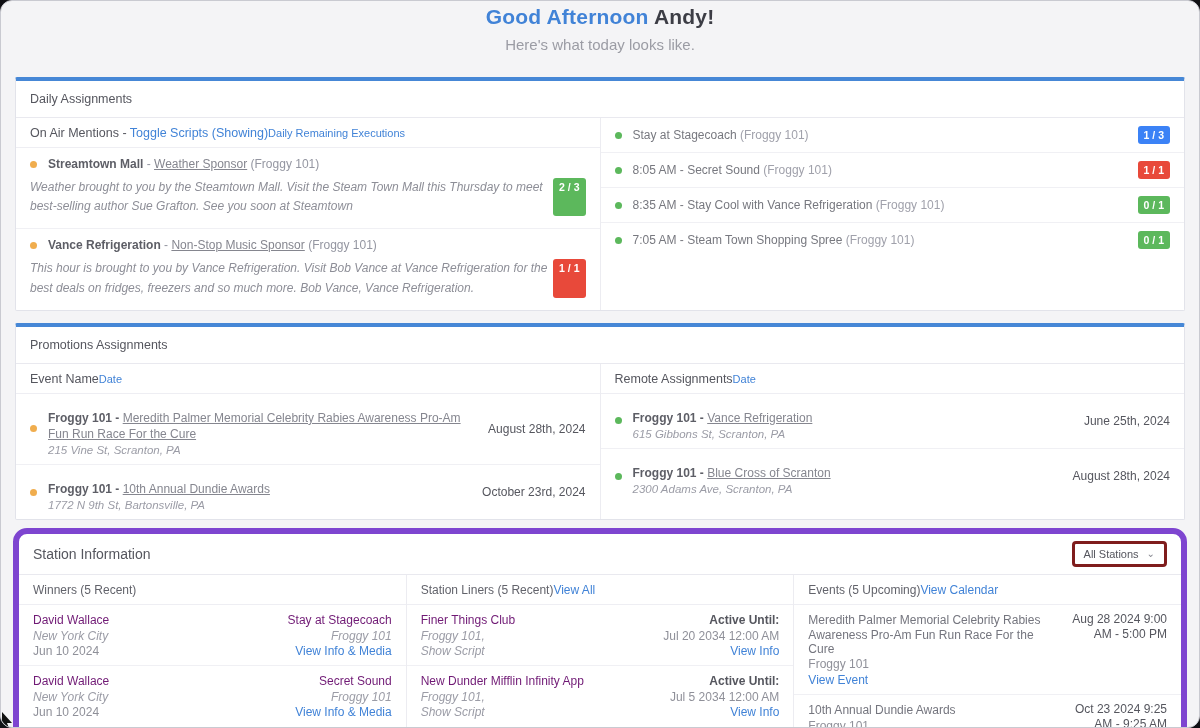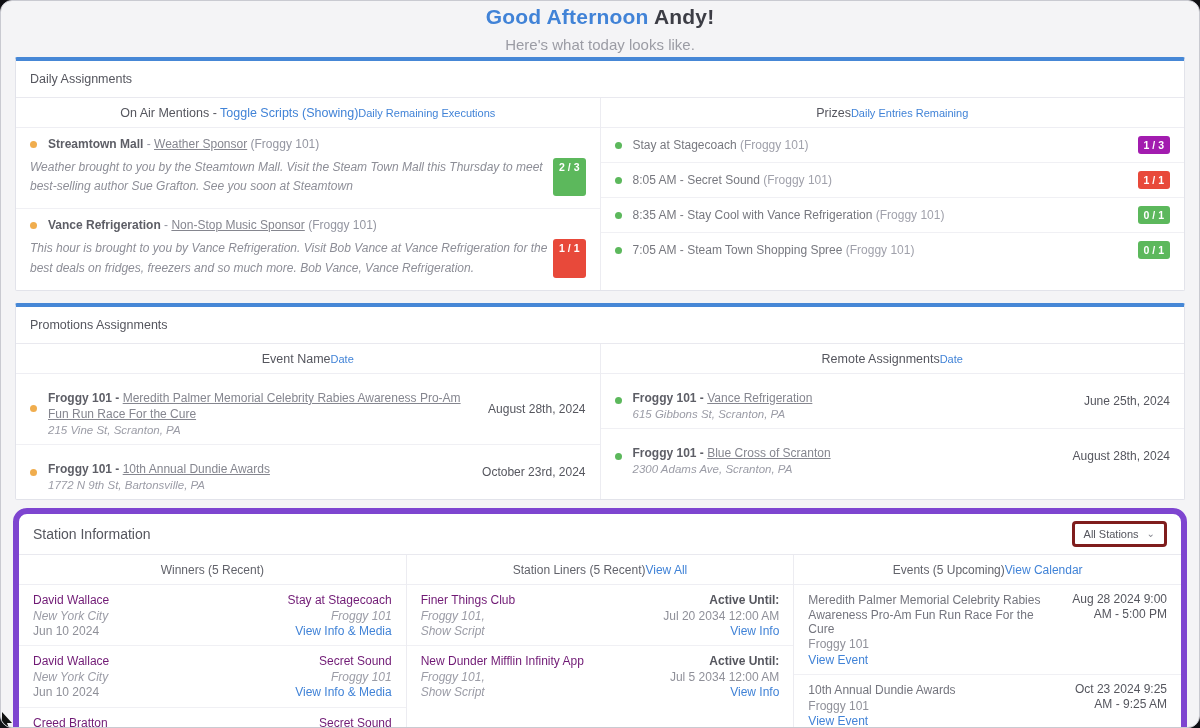--- a/index.html
+++ b/index.html
@@ -3,35 +3,35 @@
 <meta charset="utf-8">
 <style>
   * { margin:0; padding:0; box-sizing:border-box; }
   html,body { width:1200px; height:728px; }
   body { background:#101014; font-family:"Liberation Sans","DejaVu Sans",sans-serif; }
   .page {
     width:1200px; height:728px; border-radius:12px; overflow:hidden;
     background:#f4f4f6; position:relative; border:1px solid #c9cad1;
   }
   
-  .hero { text-align:center; padding-top:4px; height:56px; }
+  .hero { text-align:center; padding-top:4px; height:76px; }
   .hero h1 { font-size:21px; font-weight:700; color:#3c3d45; letter-spacing:.2px; }
   .hero h1 .hl { color:var(--link_blue,#3c80d8); }
   .hero .sub { margin-top:7px; font-size:15px; color:#9b9ca4; }
   
   .panel {
     margin:0 14px; background:#fff;
     border:1px solid #e2e3ea; border-top:4px solid var(--accent_blue,#4687d6);
     border-radius:2px;
   }
   .panel-title { padding:11px 14px; font-size:12.5px; color:#55565e; border-bottom:1px solid #e9e9ef; }
   .panel-body { display:flex; align-items:stretch; }
   .pcol { flex:1 1 0; min-width:0; }
   .pcol + .pcol { border-left:1px solid #ececf1; }
-  .col-head { display:flex; justify-content:center; align-items:center;
+  .col-head { display:flex; justify-content:flex-start; align-items:center;
               padding:8px 14px 7px; border-bottom:1px solid #eeeef3; }
   .col-head .lhs { font-size:12.5px; color:#55565e; }
   .col-head .rhs { font-size:11px; color:var(--link_blue,#4183d7); }
   .dot { width:7px; height:7px; border-radius:50%; flex:0 0 auto; }
   .dot-orange { background:var(--orange,#f0ad4e); }
   .dot-green  { background:var(--green,#5cb85c); }
   .badge { color:#fff; font-size:10.5px; font-weight:700; padding:3px 6px; border-radius:3px;
            min-width:28px; text-align:center; flex:0 0 auto; }
   .link { color:var(--link_blue,#4183d7); cursor:pointer; }
   .ulink { color:#85868f; text-decoration:underline; cursor:pointer; }
@@ -120,28 +120,24 @@
             <span><span class="m-name">Vance Refrigeration</span><span> - </span><span class="ulink">Non-Stop Music Sponsor</span><span> (Froggy 101)</span></span>
           </div>
           <div class="script-row">
             <div class="script">This hour is brought to you by Vance Refrigeration. Visit Bob Vance at Vance Refrigeration for the best deals on fridges, freezers and so much more. Bob Vance, Vance Refrigeration.</div>
             <span class="badge" style="background: rgb(232, 73, 58);">1 / 1</span>
           </div>
         </div>
       </div>
 
       <div class="pcol">
-        <div class="col-head">
-          <span class="lhs">Prizes</span>
-          <span class="rhs">Daily Entries Remaining</span>
-        </div>
         <div class="prize-row">
           <span class="dot dot-green"></span>
           <span class="lbl"><span>Stay at Stagecoach</span><span class="sta"> (Froggy 101)</span></span>
-          <span class="badge" style="background: #a21caf;">1 / 3</span>
+          <span class="badge" style="background: #3b82f6;">1 / 3</span>
         </div>
         <div class="prize-row">
           <span class="dot dot-green"></span>
           <span class="lbl"><span>8:05 AM - Secret Sound</span><span class="sta"> (Froggy 101)</span></span>
           <span class="badge" style="background: rgb(232, 73, 58);">1 / 1</span>
         </div>
         <div class="prize-row">
           <span class="dot dot-green"></span>
           <span class="lbl"><span>8:35 AM - Stay Cool with Vance Refrigeration</span><span class="sta"> (Froggy 101)</span></span>
           <span class="badge" style="background: rgb(92, 184, 92);">0 / 1</span>

